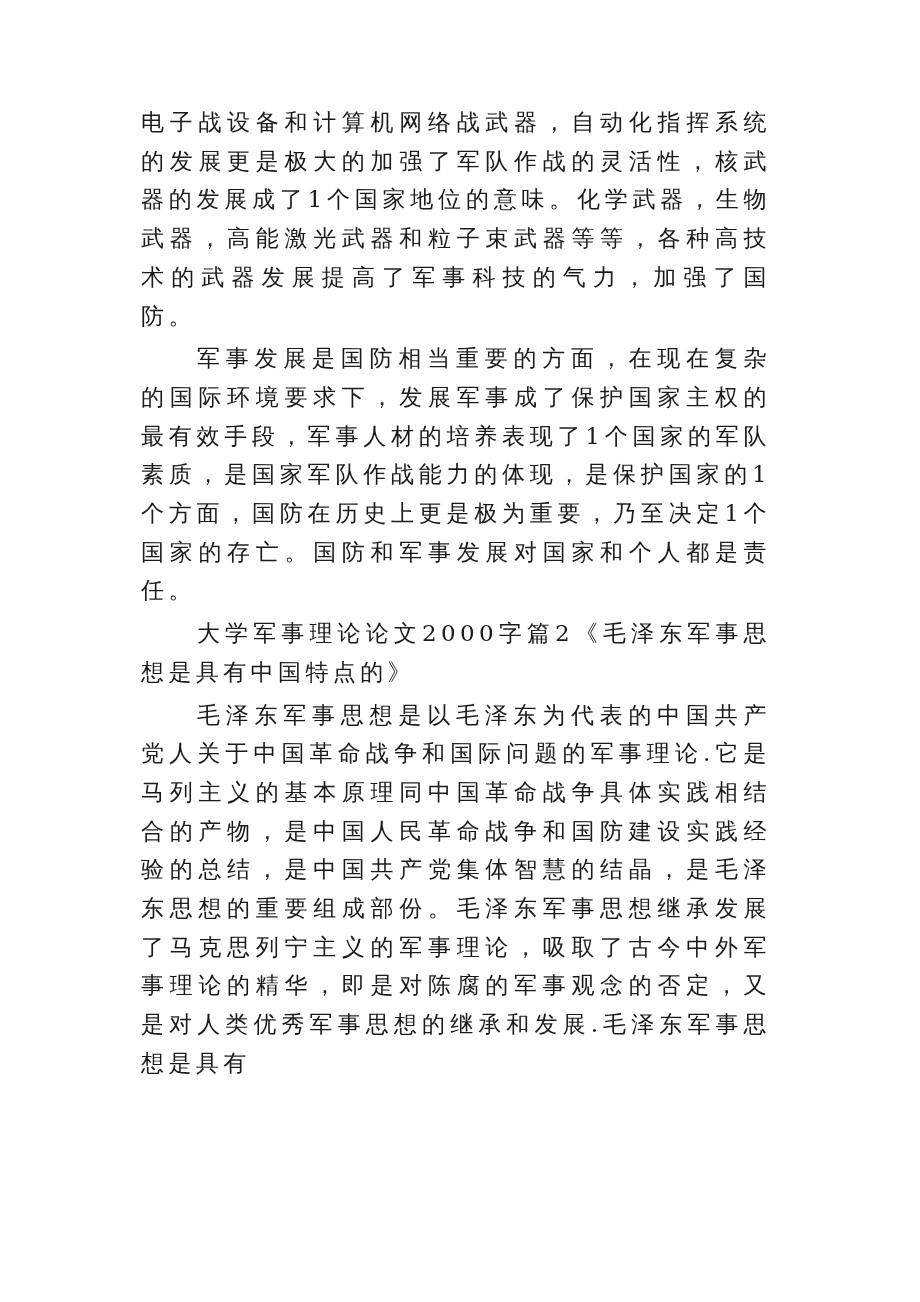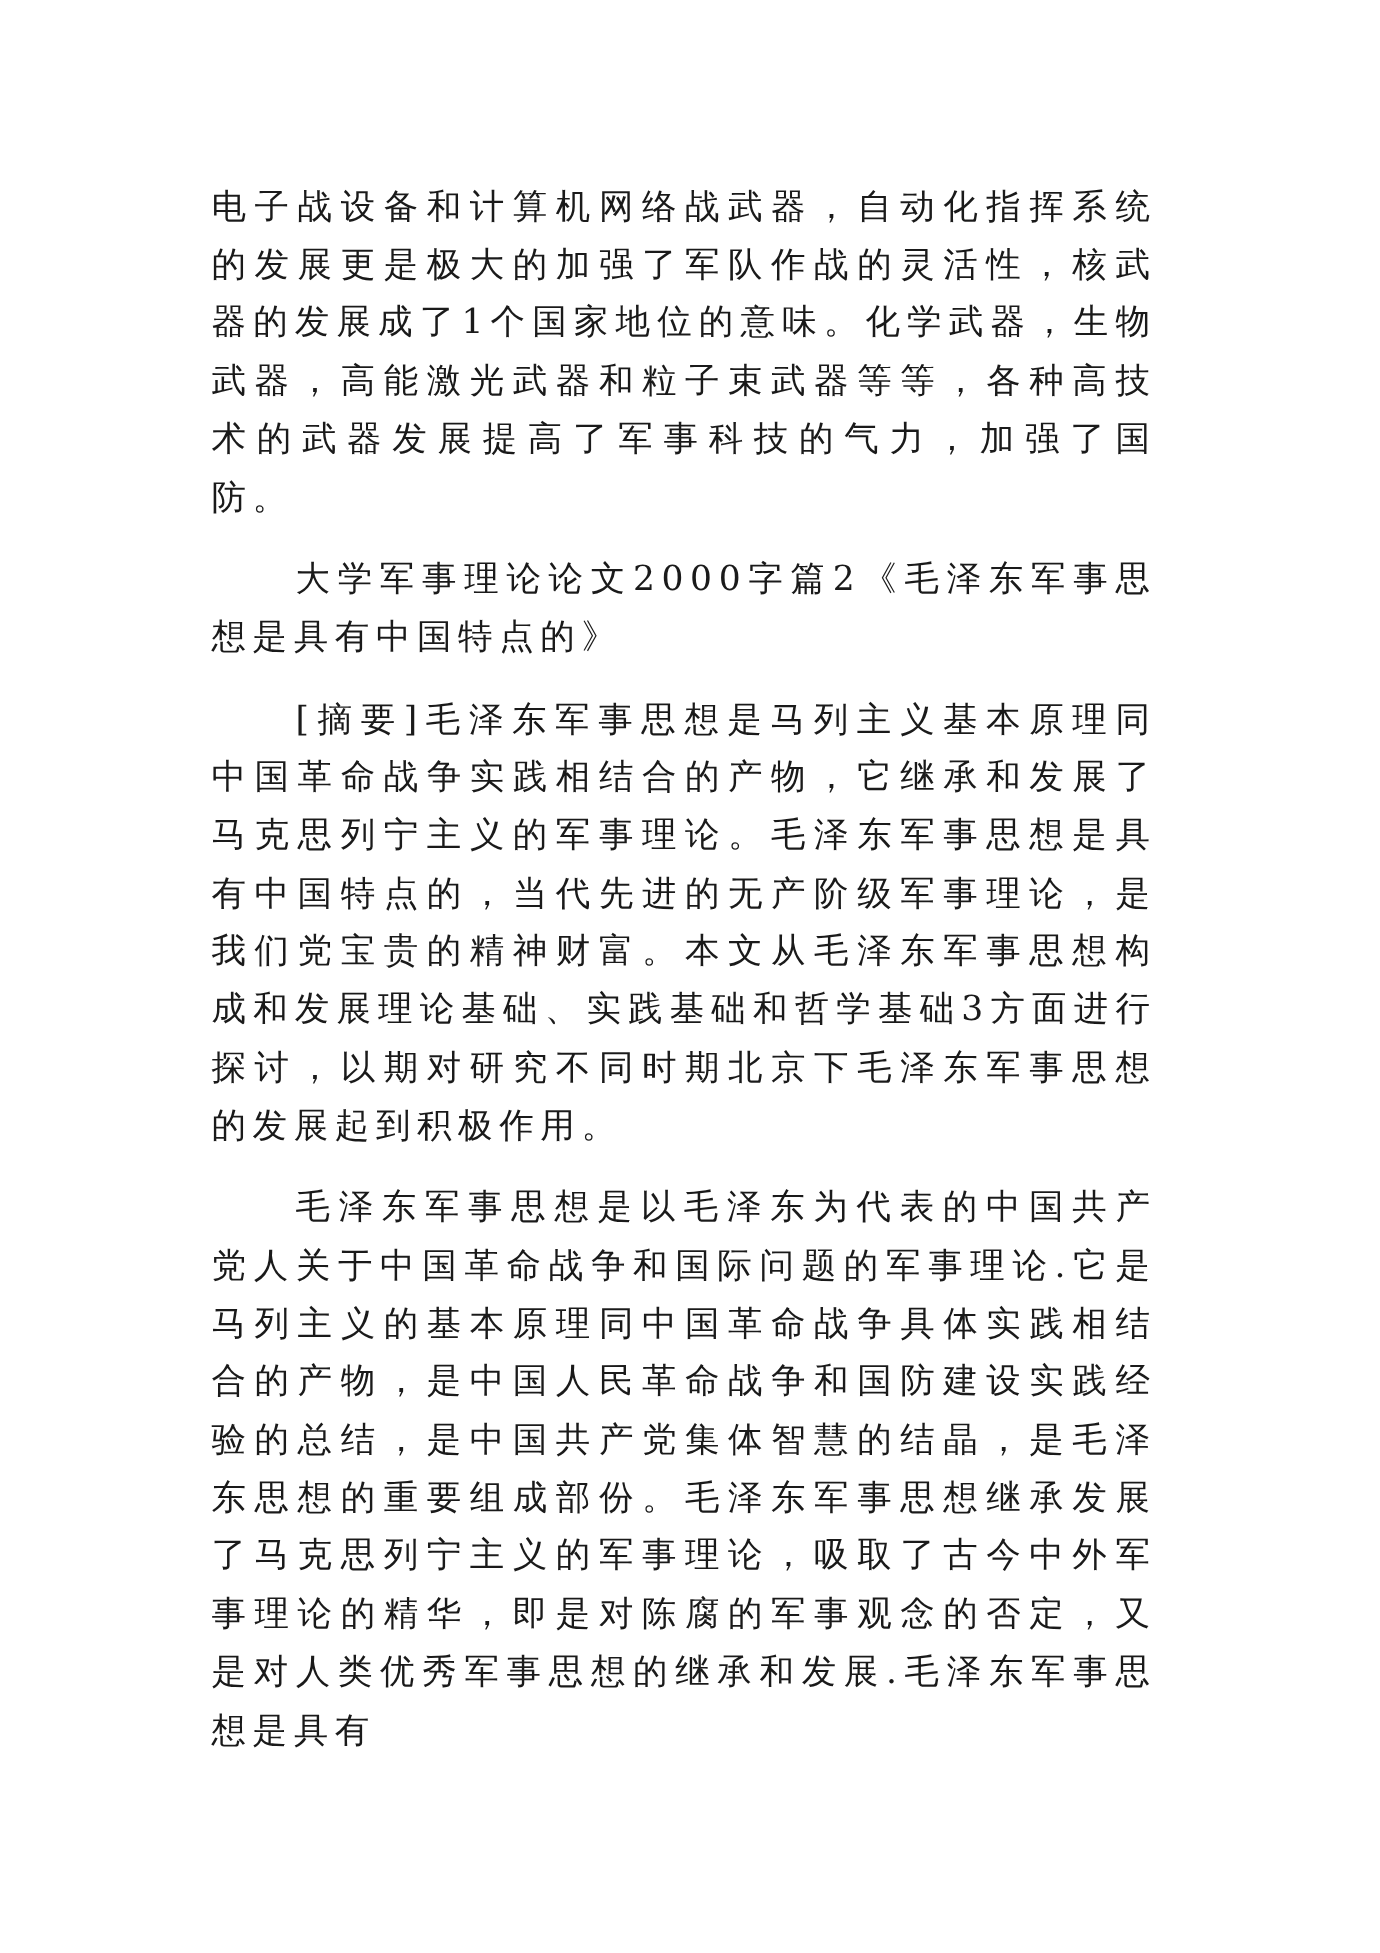--- a/index.html
+++ b/index.html
@@ -18,30 +18,30 @@
     left: 141px;
     top: 103px;
     width: 630px;
     font-family: "DejaVu Serif", "Liberation Serif", serif;
     font-size: 23px;
     line-height: 38.7px;
     color: #1a1a1a;
     letter-spacing: 4.4px;
   }
   .para {
-    margin: 16px 0 4px 0;
+    margin: 0 0 4px 0;
     text-align: justify;
     text-justify: inter-character;
     word-break: break-all;
   }
   .para.indent {
     text-indent: 56px;
   }
 </style>
 </head>
 <body>
 
 <div class="page">
   <p class="para">电子战设备和计算机网络战武器，自动化指挥系统的发展更是极大的加强了军队作战的灵活性，核武器的发展成了1个国家地位的意味。化学武器，生物武器，高能激光武器和粒子束武器等等，各种高技术的武器发展提高了军事科技的气力，加强了国防。</p>
+  <p class="para indent">军事发展是国防相当重要的方面，在现在复杂的国际环境要求下，发展军事成了保护国家主权的最有效手段，军事人材的培养表现了1个国家的军队素质，是国家军队作战能力的体现，是保护国家的1个方面，国防在历史上更是极为重要，乃至决定1个国家的存亡。国防和军事发展对国家和个人都是责任。</p>
   <p class="para indent">大学军事理论论文2000字篇2《毛泽东军事思想是具有中国特点的》</p>
-  <p class="para indent">[摘要]毛泽东军事思想是马列主义基本原理同中国革命战争实践相结合的产物，它继承和发展了马克思列宁主义的军事理论。毛泽东军事思想是具有中国特点的，当代先进的无产阶级军事理论，是我们党宝贵的精神财富。本文从毛泽东军事思想构成和发展理论基础、实践基础和哲学基础3方面进行探讨，以期对研究不同时期北京下毛泽东军事思想的发展起到积极作用。</p>
   <p class="para indent">毛泽东军事思想是以毛泽东为代表的中国共产党人关于中国革命战争和国际问题的军事理论.它是马列主义的基本原理同中国革命战争具体实践相结合的产物，是中国人民革命战争和国防建设实践经验的总结，是中国共产党集体智慧的结晶，是毛泽东思想的重要组成部份。毛泽东军事思想继承发展了马克思列宁主义的军事理论，吸取了古今中外军事理论的精华，即是对陈腐的军事观念的否定，又是对人类优秀军事思想的继承和发展.毛泽东军事思想是具有</p>
 </div>
 
 </body></html>

